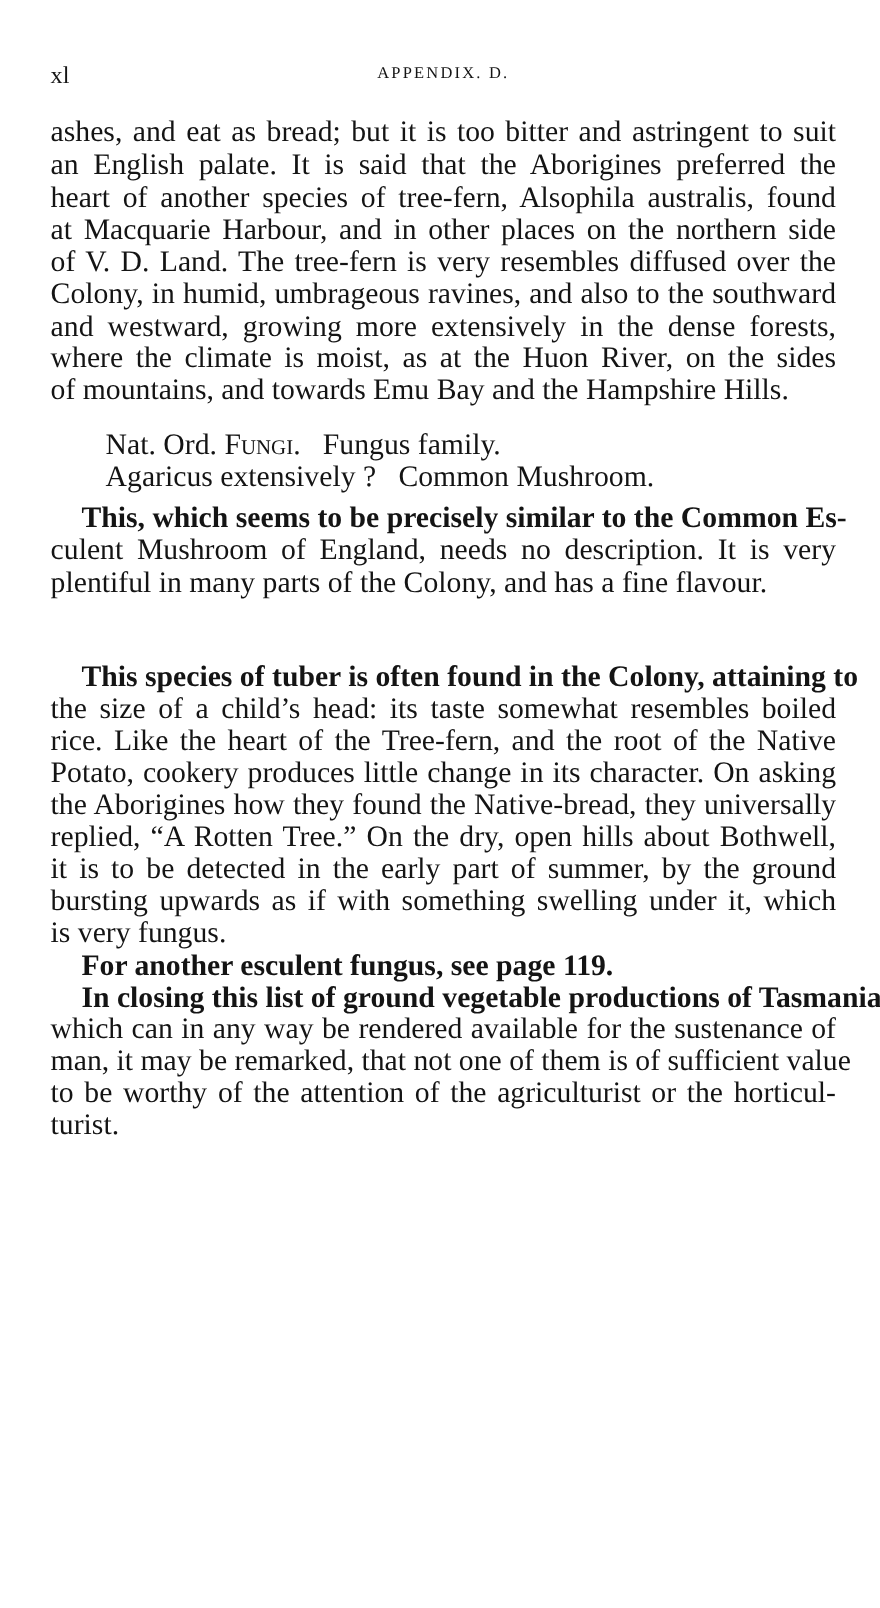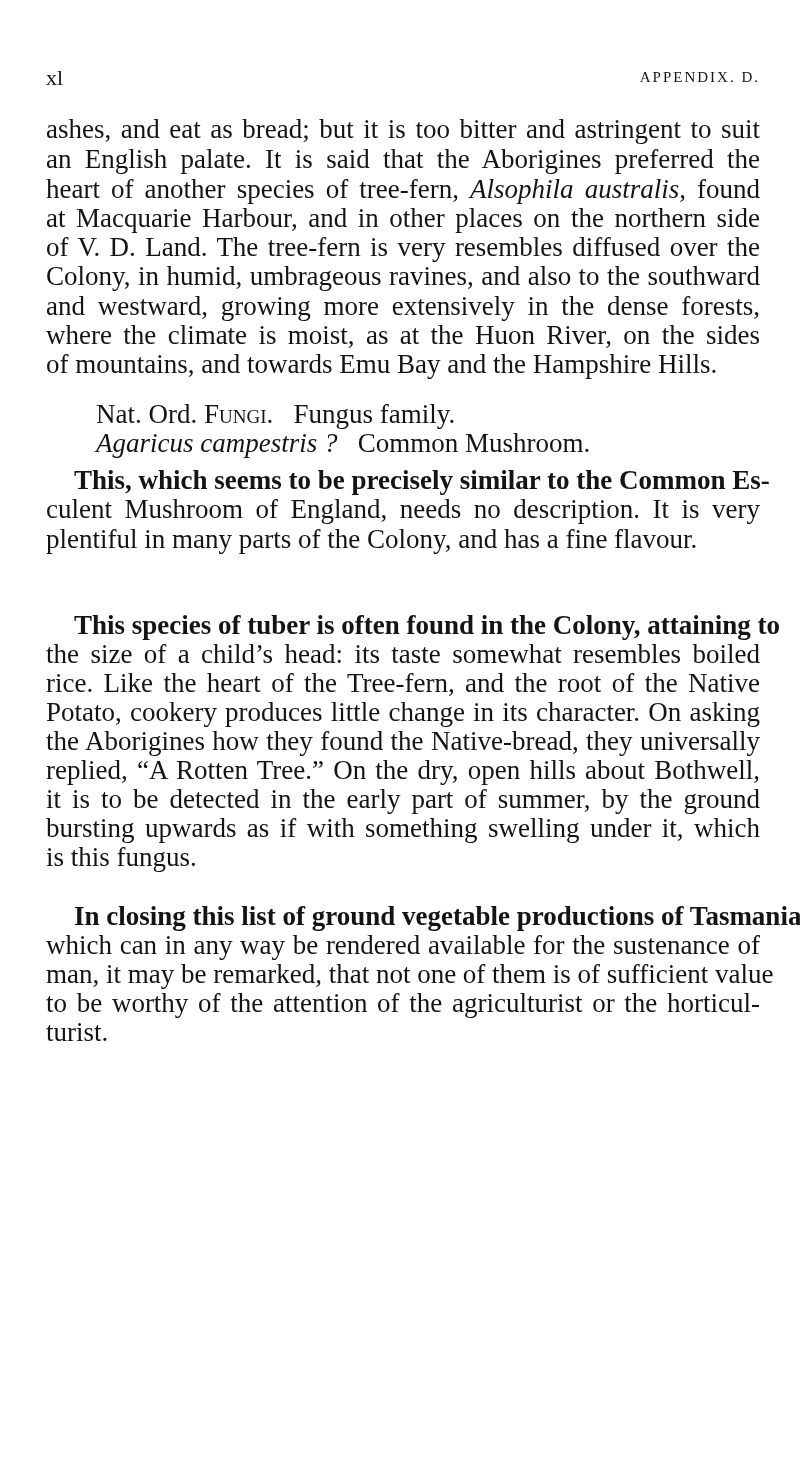--- a/index.html
+++ b/index.html
@@ -1,28 +1,28 @@
 <!DOCTYPE html>
 <html><head>
 <meta charset="utf-8">
 <style>
   html, body { margin: 0; padding: 0; background: #ffffff; }
   body { width: 800px; height: 1462px; position: relative; overflow: hidden;
          font-family: "Liberation Serif", "DejaVu Serif", serif; color: #141414; }
-  .page { position: absolute; left: 0; top: 15px; width: 800px; height: 1274px; }
+  .page { position: absolute; left: 0; top: 5px; width: 800px; height: 1274px; }
   .running-head { position: absolute; top: 50px; left: 46px; width: 714px; height: 30px; }
   .folio { position: absolute; left: 0; top: 0; font-size: 22px; }
-  .head-title { position: absolute; left: 0; right: 0; top: 4px; text-align: right;
+  .head-title { position: absolute; left: 0; right: 0; top: 4px; text-align: center;
                 font-size: 15px; letter-spacing: 2px; }
   .line { position: absolute; left: 46px; width: 714px; font-size: 27px; line-height: 28px;
           white-space: nowrap; text-align: justify; text-align-last: justify; }
   .line.last { text-align-last: left; }
   .line.indent { left: 74px; width: 686px; font-weight: bold; }
   .line.heading { left: 96px; width: auto; text-align: left; text-align-last: left; }
-  .it { font-style: italic; }
+  .it { }
   .sc { font-variant: small-caps; text-align: center; }
 </style>
 </head>
 <body>
 
 <div class="page">
 
   <div class="running-head">
     <span class="folio">xl</span>
     <div class="head-title">APPENDIX.  D.</div>
@@ -35,42 +35,43 @@
     <div class="line" style="top:189px">at Macquarie Harbour, and in other places on the northern side</div>
     <div class="line" style="top:218px">of V. D. Land.  The tree-fern is very resembles diffused over the</div>
     <div class="line" style="top:247px">Colony, in humid, umbrageous ravines, and also to the southward</div>
     <div class="line" style="top:277px">and westward, growing more extensively in the dense forests,</div>
     <div class="line" style="top:306px">where the climate is moist, as at the Huon River, on the sides</div>
     <div class="line last" style="top:335px">of mountains, and towards Emu Bay and the Hampshire Hills.</div>
   </div>
 
   <div>
     <div class="line heading" style="top:385px"><span>Nat. Ord. </span><span class="sc">Fungi</span><span style="white-space:pre">.   Fungus family.</span></div>
-    <div class="line heading" style="top:414px"><span class="it">Agaricus campestris ?</span><span style="white-space:pre">   </span><span>Common Mushroom.</span></div>
+    <div class="line heading" style="top:414px"><span class="it">Agaricus extensively ?</span><span style="white-space:pre">   </span><span>Common Mushroom.</span></div>
   </div>
 
   <div>
     <div class="line indent" style="top:451px">This, which seems to be precisely similar to the Common Es-</div>
     <div class="line" style="top:480px">culent Mushroom of England, needs no description.  It is very</div>
     <div class="line last" style="top:510px">plentiful in many parts of the Colony, and has a fine flavour.</div>
   </div>
 
 
   <div>
     <div class="line indent" style="top:596px">This species of tuber is often found in the Colony, attaining to</div>
     <div class="line" style="top:625px">the size of a child’s head: its taste somewhat resembles boiled</div>
     <div class="line" style="top:654px">rice.  Like the heart of the Tree-fern, and the root of the Native</div>
     <div class="line" style="top:683px">Potato, cookery produces little change in its character.  On asking</div>
     <div class="line" style="top:712px">the Aborigines how they found the Native-bread, they universally</div>
     <div class="line" style="top:741px">replied, “A Rotten Tree.”  On the dry, open hills about Bothwell,</div>
     <div class="line" style="top:770px">it is to be detected in the early part of summer, by the ground</div>
     <div class="line" style="top:799px">bursting upwards as if with something swelling under it, which</div>
-    <div class="line last" style="top:828px">is this fungus.</div>
+    <div class="line last" style="top:828px">is very fungus.</div>
   </div>
 
+  <div class="line indent last" style="top:858px">For another esculent fungus, see page 119.</div>
 
   <div>
     <div class="line indent" style="top:887px">In closing this list of ground vegetable productions of Tasmania,</div>
     <div class="line" style="top:916px">which can in any way be rendered available for the sustenance of</div>
     <div class="line" style="top:945px">man, it may be remarked, that not one of them is of sufficient value</div>
     <div class="line" style="top:974px">to be worthy of the attention of the agriculturist or the horticul-</div>
     <div class="line last" style="top:1003px">turist.</div>
   </div>
 
 </div>

